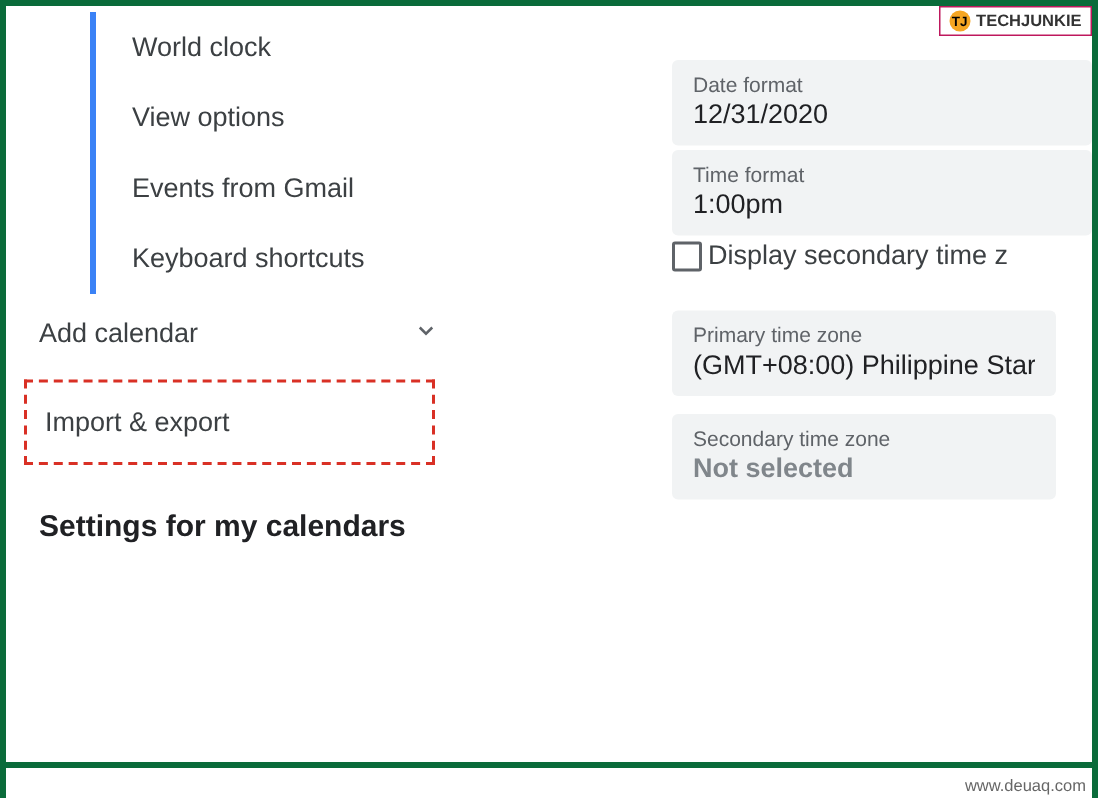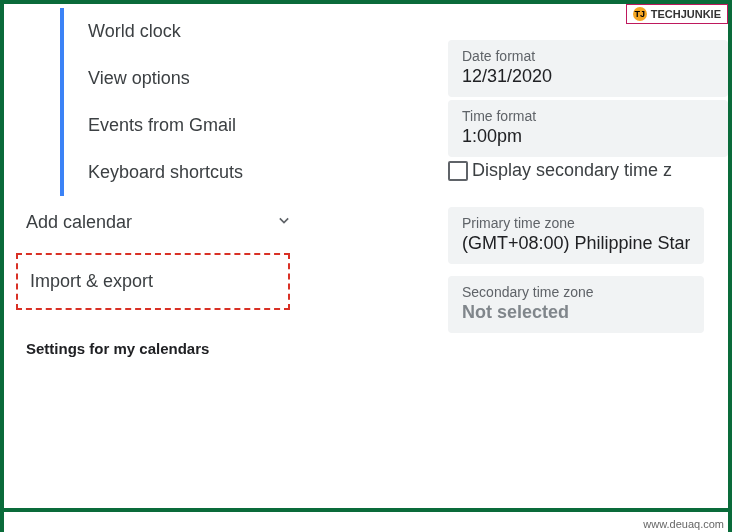--- a/index.html
+++ b/index.html
@@ -47,21 +47,21 @@
     cursor: pointer;
     display:flex; align-items:center; justify-content:space-between;
   }
   .sidebar-top-item.highlight {
     border: 2px dashed #d93025;
     margin: 4px 40px 4px 8px;
     padding: 16px 0 16px 12px;
   }
   .chevron { margin-right:36px; }
   .section-heading {
-    font-size: 15px;
+    font-size: 20px;
     font-weight: 600;
     color: #202124;
     padding: 26px 0 10px 18px;
   }
   .content { flex:1; padding-top: 0px; }
   .content-inner { padding-left: 110px; }
   .field-box {
     background:#f1f3f4;
     border-radius:4px;
     padding: 8px 14px 10px 14px;

